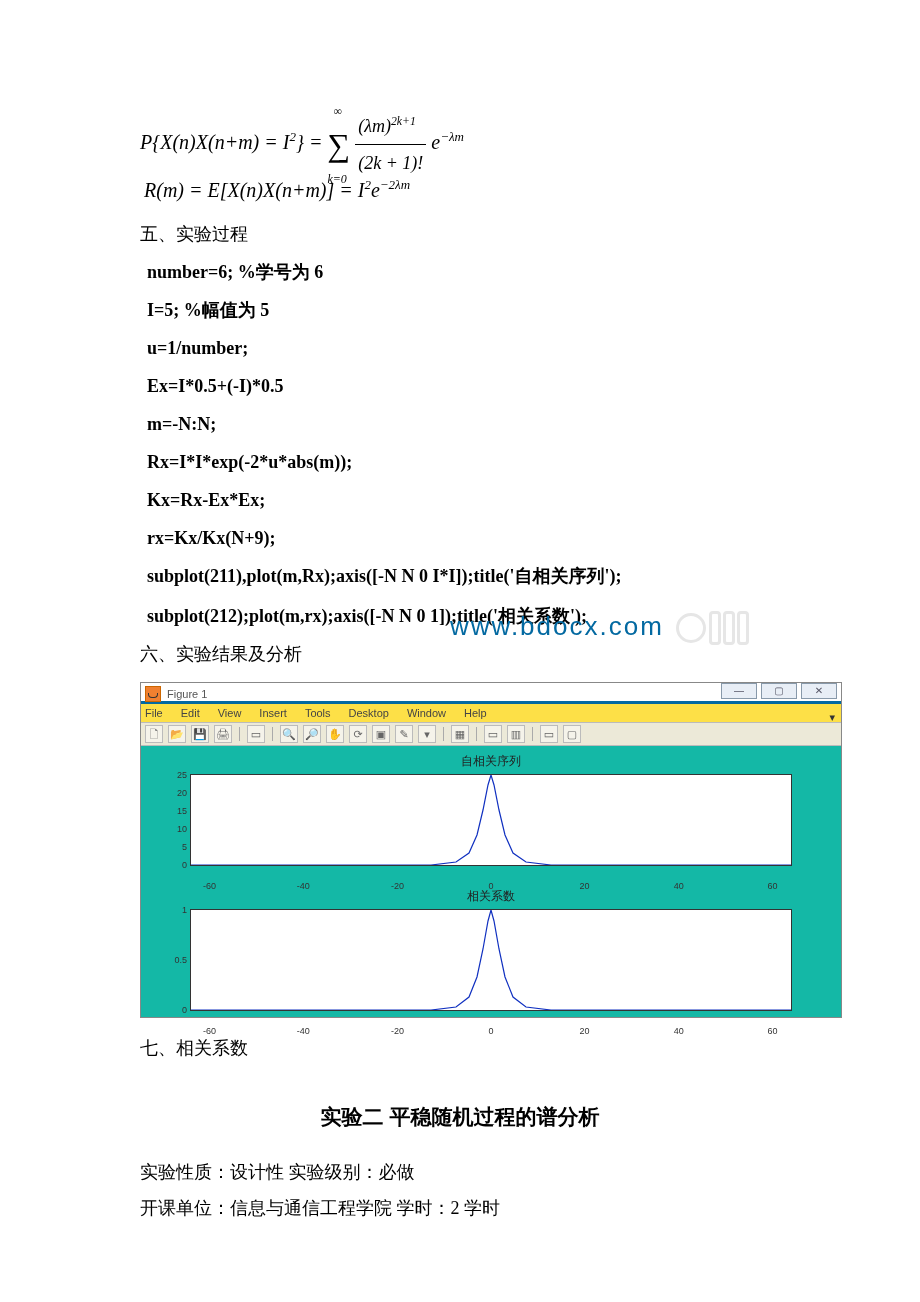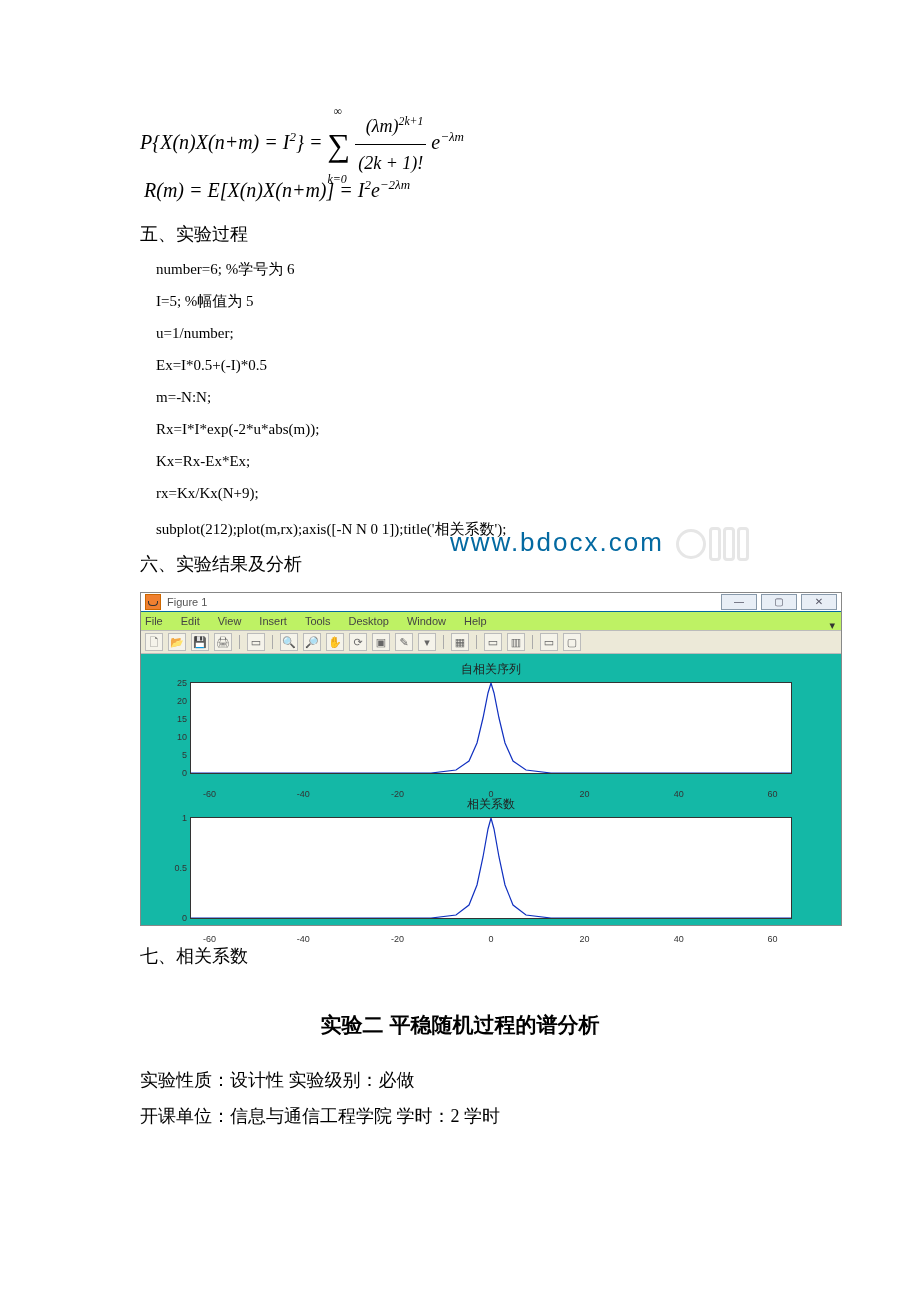--- a/index.html
+++ b/index.html
@@ -25,30 +25,30 @@
   }
   .formula2 {
     font-family: "Times New Roman", serif;
     font-style: italic;
     font-size: 20px;
     margin: 6px 0 6px 4px;
   }
   .frac {
     display: inline-block;
     vertical-align: middle;
-    text-align: right;
+    text-align: left;
     font-size: 18px;
   }
   .frac .num { display: block; border-bottom: 1px solid #000; padding: 0 3px; }
   .frac .den { display: block; padding: 0 3px; }
   sup { font-size: 0.65em; vertical-align: super; font-style: italic;}
   .sigma { font-size: 32px; font-style: normal; display: inline-block; vertical-align: middle; position: relative;}
   .sigma-top { position: absolute; top: -14px; left: 6px; font-size: 12px; font-style: normal;}
   .sigma-bot { position: absolute; bottom: -14px; left: 0px; font-size: 12px; font-style: italic;}
-  .codeline { font-family: "Times New Roman", serif; font-size: 15px; margin: 2px 16px; }
+  .codeline { font-family: "Times New Roman", serif; font-size: 18px; margin: 2px 7px; font-weight: bold; }
   .cn { font-family: "SimSun", serif; }
   .watermark {
     position: relative;
     display: inline-block;
   }
   .wm {
     color: #e6e6e6;
     font-size: 38px;
     letter-spacing: 1px;
     font-family: Arial, sans-serif;
@@ -81,33 +81,33 @@
     width: 700px;
     border: 1px solid #888;
     box-shadow: 0 0 0 1px #ccc inset;
     background: #ece9d8;
     font-family: Tahoma, Arial, sans-serif;
     font-size: 11px;
     color: #333;
   }
   .fig-titlebar {
     background: #fff;
-    border-bottom: 1px solid #0369a1;
+    border-bottom: 3px solid #0369a1;
     display: flex;
     justify-content: space-between;
-    align-items: center;
+    align-items: flex-start;
     height: 18px;
   }
   .fig-titlebar-left { display:flex; align-items:center; padding-left:4px; color:#555; font-size:11px;}
   .app-ico { width:14px;height:14px;background:#f08030;display:inline-block;margin-right:6px;border:1px solid #c60; position:relative;}
   .app-ico::after{content:"";position:absolute;left:2px;top:6px;width:8px;height:4px;border:1px solid #333;border-top:none;border-radius:0 0 4px 4px;}
   .winbtns { display:flex; gap:4px; padding-right:4px;}
   .winbtn { width:34px;height:14px;border:1px solid #8899aa;background:#e8eef6;display:flex;align-items:center;justify-content:center;font-size:10px;color:#556;}
   .menubar {
-    background:#bef264;
+    background:#fde047;
     border-bottom:1px solid #bbb;
     padding: 2px 4px;
     display:flex; gap:18px;
     color:#444; font-size:11px;
     position:relative;
     height:14px;
     align-items:center;
   }
   .menubar .menu-drop { position:absolute; right:6px; top:2px; font-size:11px; color:#333;}
   .toolbar {
@@ -172,20 +172,21 @@
 
   <div class="section-h cn">五、实验过程</div>
   <div class="codeline">number=6; %学号为 6</div>
   <div class="codeline">I=5; %幅值为 5</div>
   <div class="codeline">u=1/number;</div>
   <div class="codeline">Ex=I*0.5+(-I)*0.5</div>
   <div class="codeline">m=-N:N;</div>
   <div class="codeline">Rx=I*I*exp(-2*u*abs(m));</div>
   <div class="codeline">Kx=Rx-Ex*Ex;</div>
   <div class="codeline">rx=Kx/Kx(N+9);</div>
+  <div class="codeline">subplot(211),plot(m,Rx);axis([-N N 0 I*I]);title('自相关序列');</div>
 
   <div class="watermark">
     <div class="codeline">subplot(212);plot(m,rx);axis([-N N 0 1]);title('相关系数');</div>
     <span class="wm">
       <span class="wmtxt">www.bdocx.com</span>&nbsp;<span class="wm-circle"></span><span class="wm-bar"></span><span class="wm-bar"></span><span class="wm-bar"></span>
     </span>
   </div>
 
   <div class="section-h cn">六、实验结果及分析</div>
 

